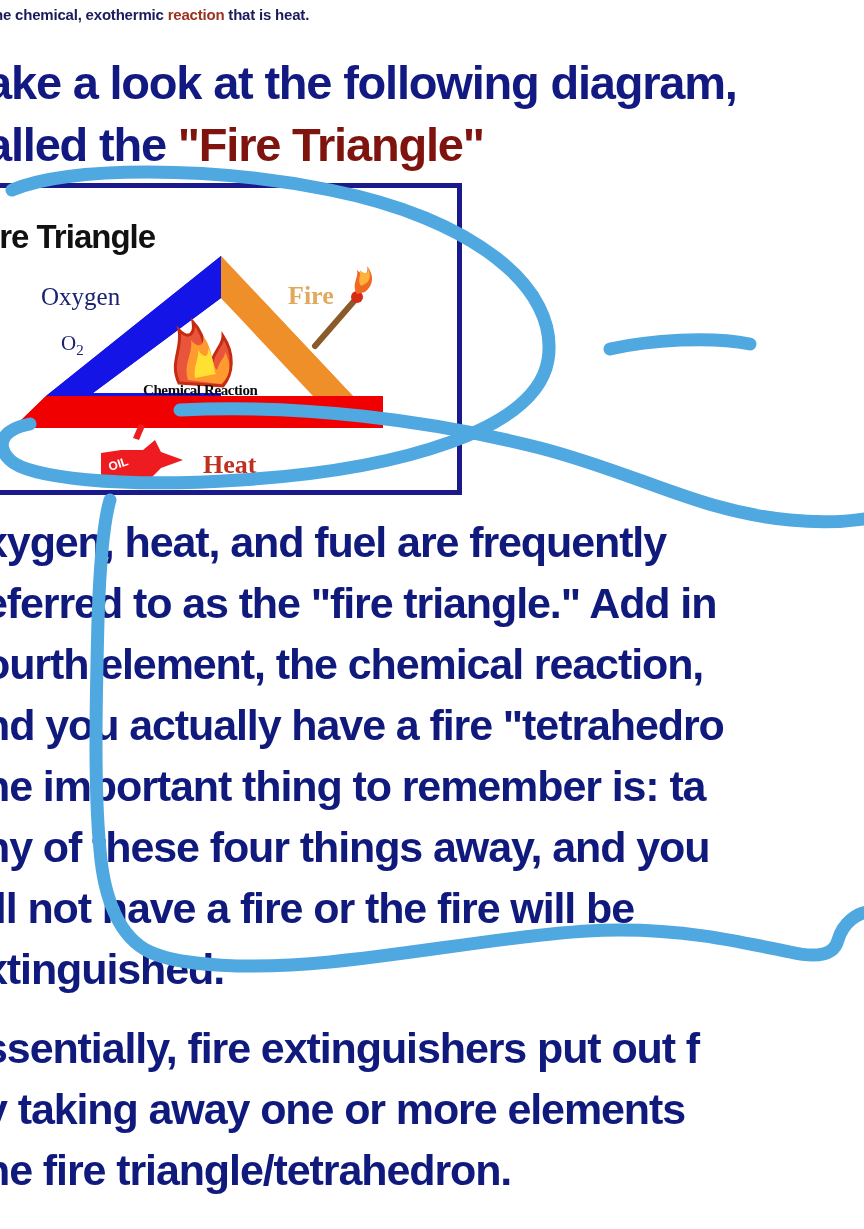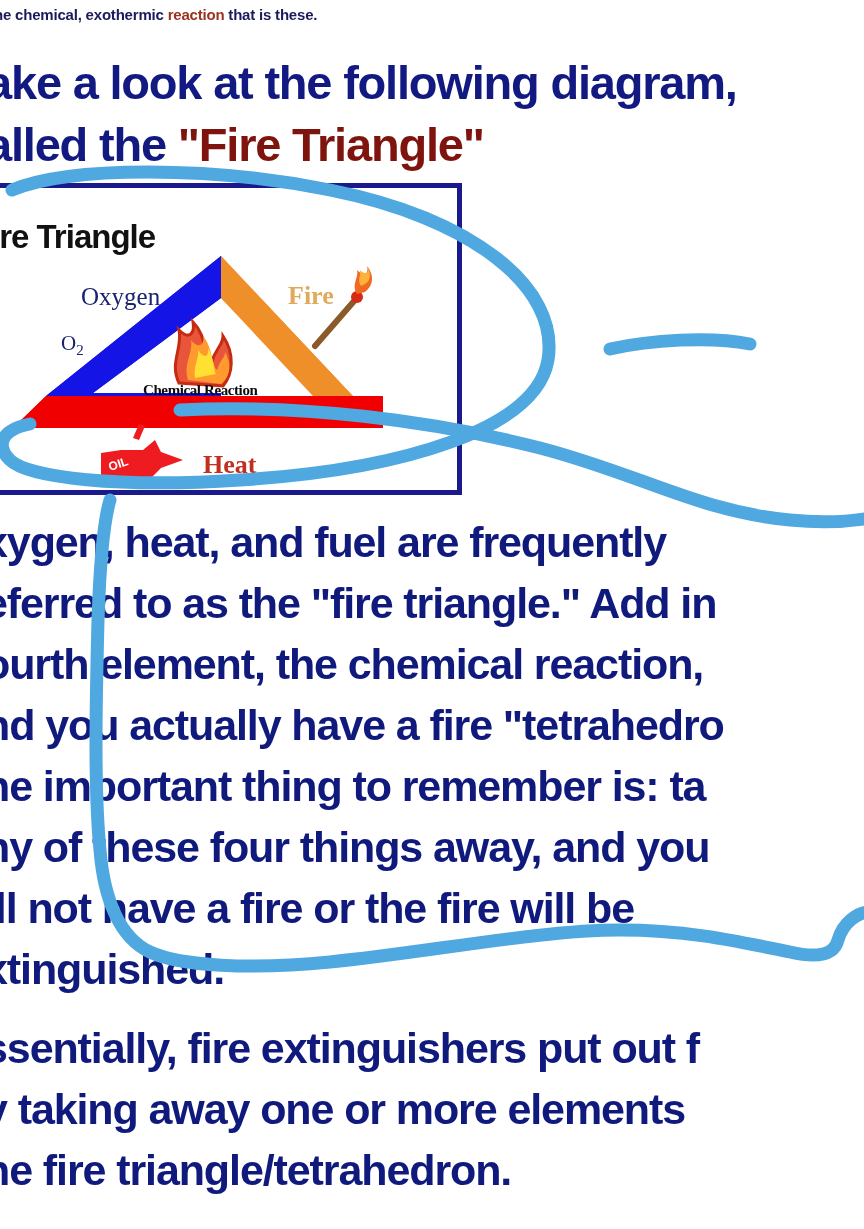--- a/index.html
+++ b/index.html
@@ -82,21 +82,20 @@
 
   .lbl {
     position: absolute;
     font-family: "Liberation Serif", serif;
     white-space: nowrap;
   }
   .lbl-oxygen {
     left: 58px; top: 95px;
     font-size: 25px;
     color: #1b2272;
-    margin-left: 40px;
   }
   .lbl-o2 {
     left: 78px; top: 143px;
     font-size: 21px;
     color: #1b2272;
     text-align: center;
   }
   .lbl-o2 sub { font-size: 15px; }
   .lbl-heat {
     left: 305px; top: 93px;
@@ -142,21 +141,21 @@
     width: 864px; height: 1229px;
     pointer-events: none;
   }
 </style>
 </head>
 <body>
 
 <div id="page">
 
   <div class="toptext">
-    <span>he chemical, exothermic </span><span class="hl">reaction</span><span> that is these.</span>
+    <span>he chemical, exothermic </span><span class="hl">reaction</span><span> that is heat.</span>
   </div>
 
   <div class="heading">
     <span class="l1">ake a look at the following diagram,</span>
     <span class="l2"><span>alled the </span><span class="red">"Fire Triangle"</span></span>
   </div>
 
   <div class="diagram-box">
 
     <svg class="tri-wrap" viewBox="0 0 484 312" width="484" height="312">

